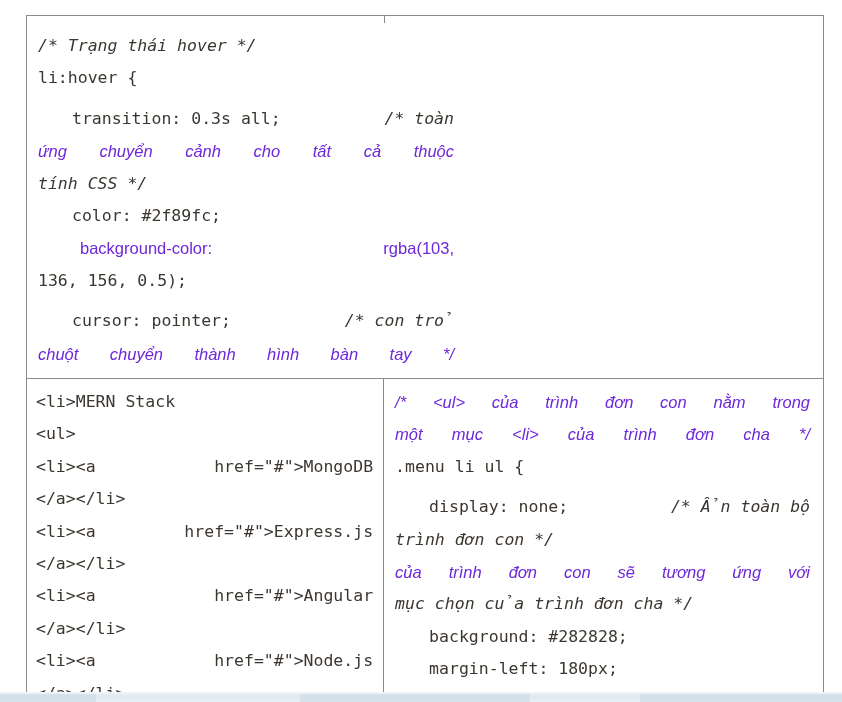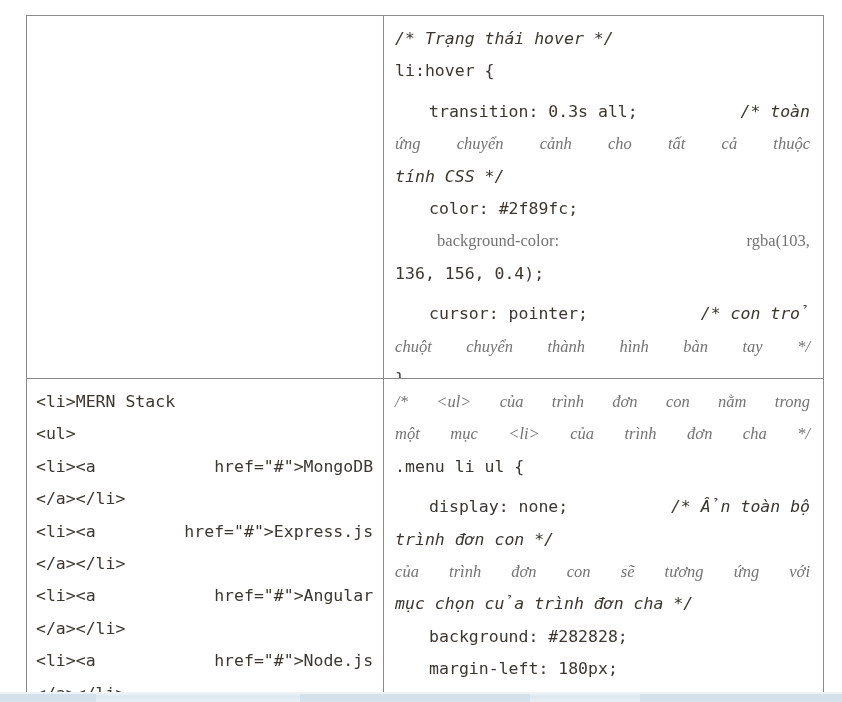--- a/index.html
+++ b/index.html
@@ -57,21 +57,21 @@
     box-sizing: border-box;
   }
 
   .table-row {
     display: flex;
     box-sizing: border-box;
   }
   #row-hover { height: 363px; }
   #row-mern  { height: 316px; }
 
-  #row-hover { border-bottom: 1.5px solid #8a8a8a; }
+  #row-hover { border-bottom: 1.5px solid #8a8a8a; flex-direction: column; }
 
   .cell {
     box-sizing: border-box;
     overflow: hidden;
   }
   .cell-left {
     width: 358px;
     border-right: 1.5px solid #8a8a8a;
     padding: 7px 10px 0 9px;
   }
@@ -84,24 +84,24 @@
   .code-line {
     font-family: "DejaVu Sans Mono", monospace;
     font-size: 16.5px;
     line-height: 32.4px;
     color: #3b3630;
     white-space: pre;
     letter-spacing: 0px;
   }
   
   .code-block {
-    font-family: Liberation Serif, serif;
+    font-family: Liberation Sans, sans-serif;
     font-size: 16.5px;
     line-height: 32.4px;
-    color: #737373;
+    color: #6d28d9;
     text-align: justify;
     text-align-last: justify;
     letter-spacing: 0px;
   }
   .cmt {
     font-style: italic;
   }
   .code-line.indent1 { padding-left: 34px; }
 
   
@@ -138,21 +138,21 @@
         <div class="just-line pad1">
           <span>transition: 0.3s all;</span>
           <span class="cmt">/* toàn</span>
         </div>
         <div class="code-block cmt">ứng chuyển cảnh cho tất cả thuộc</div>
         <div class="code-line cmt">tính CSS */</div>
 
         <div class="code-line indent1">color: #2f89fc;</div>
 
         <div class="code-block indent-sm" style="padding-left:42px;">background-color: rgba(103,</div>
-        <div class="code-line">136, 156, 0.4);</div>
+        <div class="code-line">136, 156, 0.5);</div>
 
         <div class="just-line pad1">
           <span>cursor: pointer;</span>
           <span class="cmt">/* con trỏ</span>
         </div>
         <div class="code-block cmt">chuột chuyển thành hình bàn tay */</div>
 
         <div class="code-line">}</div>
 
       </div>

